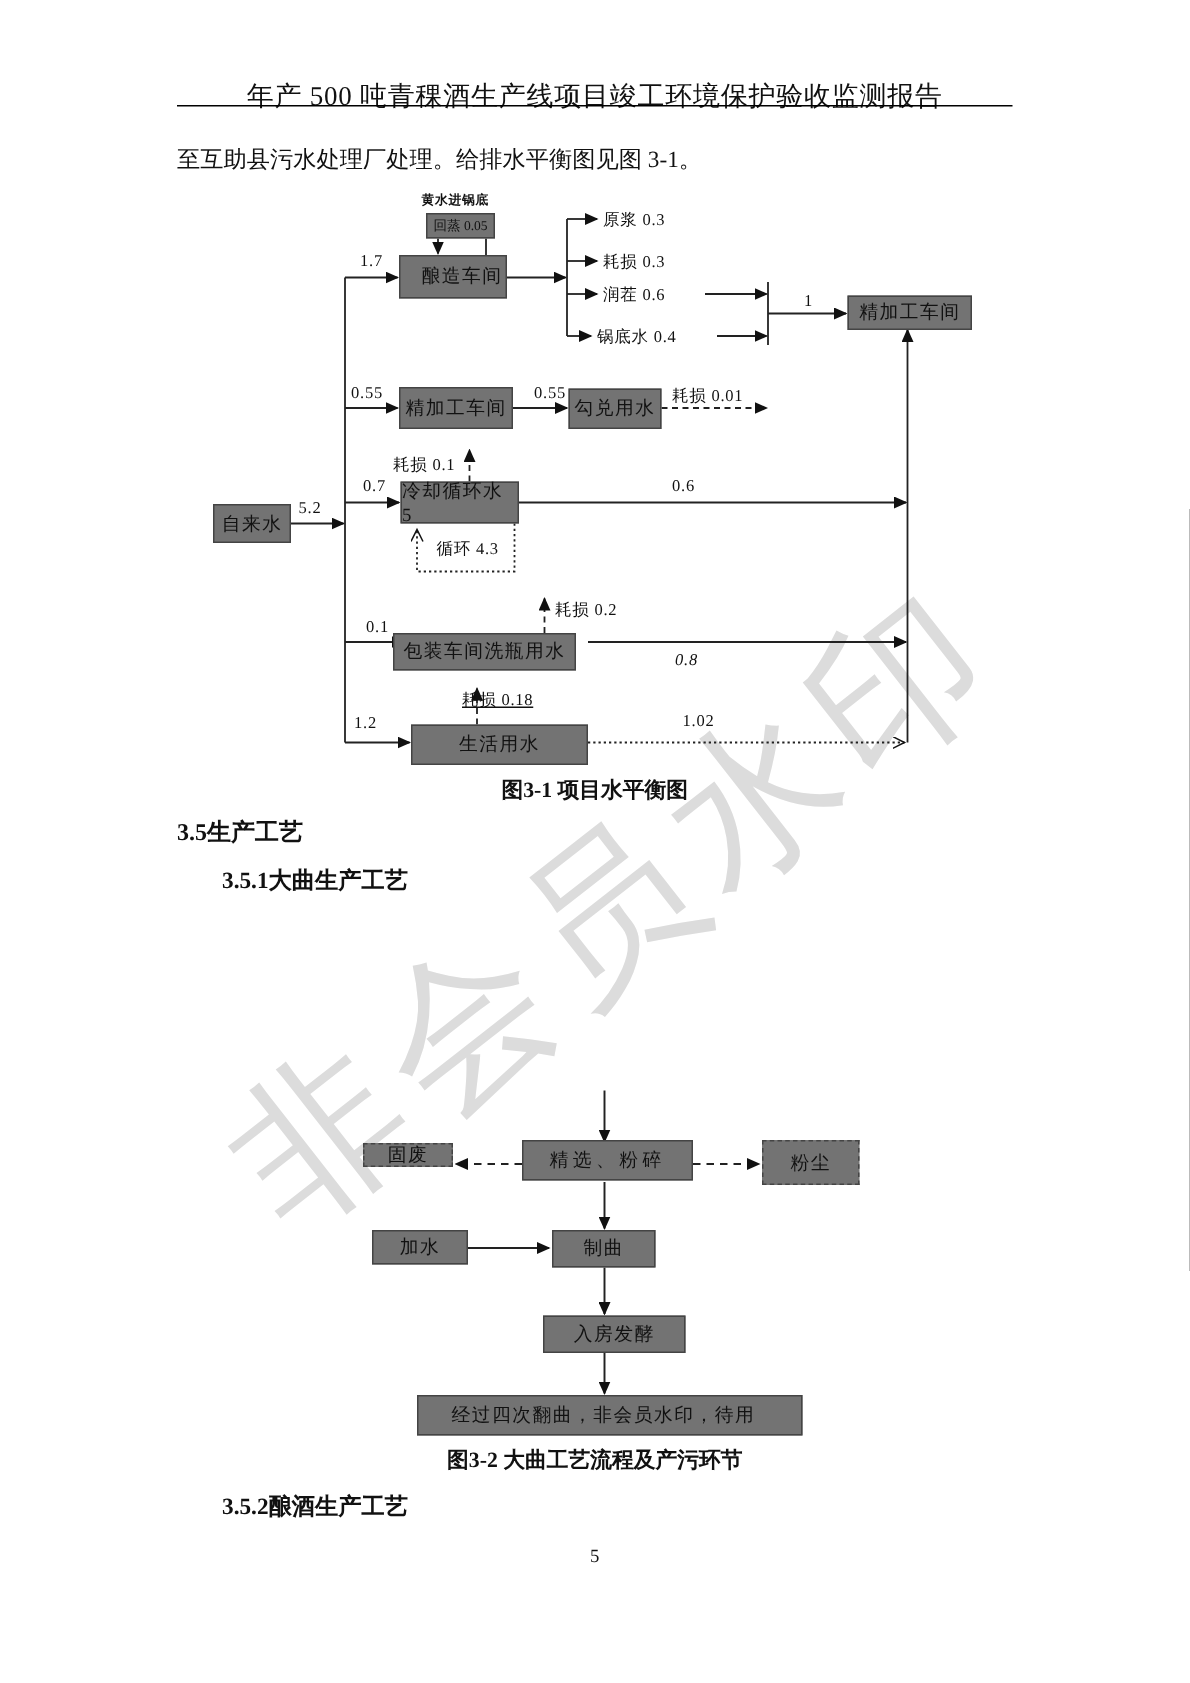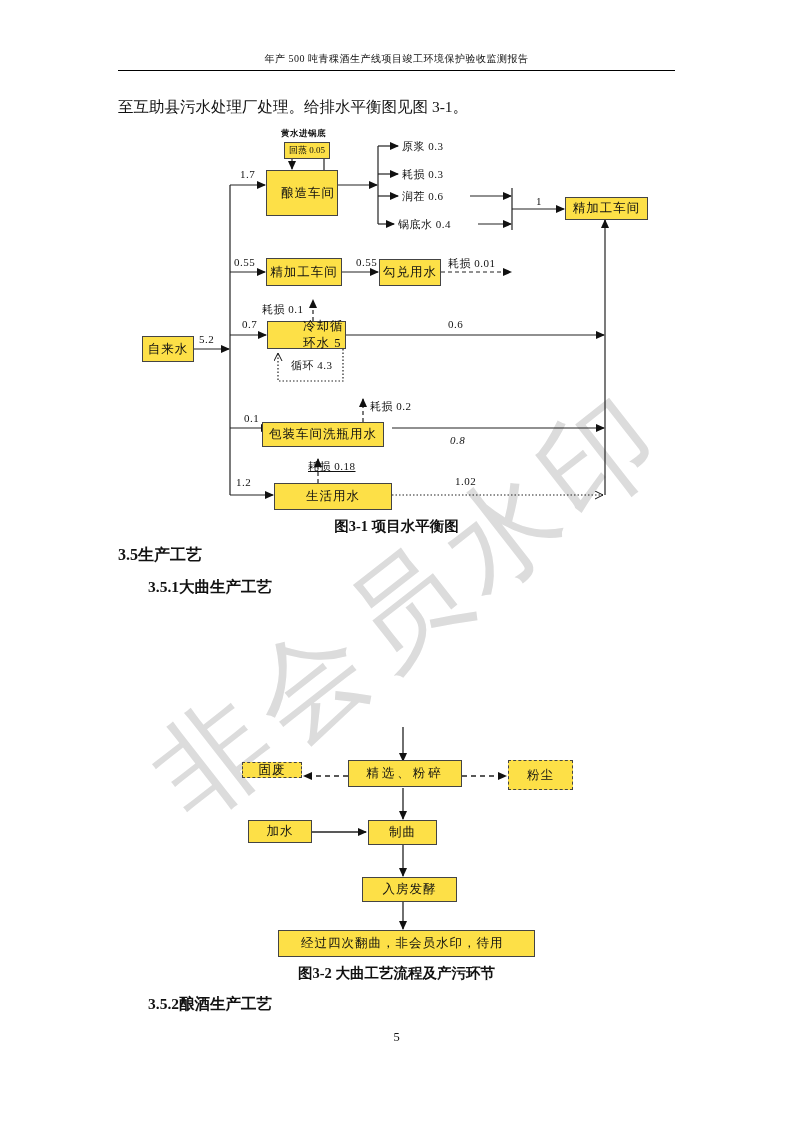--- a/index.html
+++ b/index.html
@@ -5,28 +5,28 @@
   html,body{margin:0;padding:0;background:#888;}
   .page{position:relative;width:793px;height:1122px;background:#ffffff;margin:0 auto;
         font-family:"Liberation Serif",serif;color:#111;overflow:hidden;}
   .abs{position:absolute;}
   .watermark{position:absolute;left:105px;top:530px;z-index:0;font-size:112px;
              color:#dcdcdc;letter-spacing:10px;white-space:nowrap;
              transform:rotate(-38deg);transform-origin:center;
              font-family:"Liberation Sans",sans-serif;}
   svg.connectors{position:absolute;left:0;top:0;z-index:1;}
   .header-title{position:absolute;left:0;right:0;top:52px;text-align:center;
-                font-size:10px;letter-spacing:0.5px;z-index:2;}
+                font-size:18px;letter-spacing:0.5px;z-index:2;}
   .header-rule{position:absolute;left:118px;width:557px;top:70px;height:0;
                border-top:1.6px solid #000;z-index:2;}
   .bodytext{font-size:15.5px;line-height:33px;z-index:2;}
   .h-sec{font-weight:bold;font-size:16px;z-index:2;}
   .caption{position:absolute;left:0;right:0;text-align:center;font-weight:bold;
            font-size:14.5px;z-index:2;}
-  .box{position:absolute;border:1px solid #444;background:#fde047;display:flex;
+  .box{position:absolute;border:1px solid #444;background:#737373;display:flex;
        align-items:center;justify-content:center;font-size:12.5px;z-index:2;
        box-sizing:border-box;letter-spacing:1px;}
   .box.dashed{border-style:dashed;}
   .box.small{font-size:9px;letter-spacing:0;}
   .lbl{position:absolute;font-size:11px;z-index:2;white-space:nowrap;
        background:transparent;letter-spacing:0.5px;}
   .lbl.tiny{font-size:8.5px;font-weight:bold;}
   .pageno{position:absolute;left:0;right:0;top:1030px;text-align:center;
           font-size:12.5px;z-index:2;}
 </style>
@@ -98,26 +98,26 @@
       <line x1="403" y1="902" x2="403" y2="929" marker-end="url(#arr)"></line>
     </g>
   </svg>
 
   <div class="header-title">年产 500 吨青稞酒生产线项目竣工环境保护验收监测报告</div>
   <div class="header-rule"></div>
 
   <div class="abs bodytext" style="left:118px;top:90px;width:560px;">至互助县污水处理厂处理。给排水平衡图见图 3-1。</div>
 
   <div class="box" style="left:142px;top:336px;width:52px;height:26px;">自来水</div>
-  <div class="box" style="left:266px;top:170px;width:72px;height:46px;padding-left:12px;">酿造车间</div>
+  <div class="box" style="left:266px;top:170px;width:72px;height:29px;padding-left:12px;">酿造车间</div>
   <div class="box small" style="left:284px;top:142px;width:46px;height:17px;">回蒸 0.05</div>
   <div class="lbl tiny" style="left:281px;top:128px;">黄水进锅底</div>
   <div class="box" style="left:266px;top:258px;width:76px;height:28px;">精加工车间</div>
   <div class="box" style="left:379px;top:259px;width:62px;height:27px;">勾兑用水</div>
-  <div class="box" style="left:267px;top:321px;width:79px;height:28px;padding-left:35px;">冷却循环水 5</div>
+  <div class="box" style="left:267px;top:321px;width:79px;height:28px;">冷却循环水 5</div>
   <div class="box" style="left:262px;top:422px;width:122px;height:25px;">包装车间洗瓶用水</div>
   <div class="box" style="left:274px;top:483px;width:118px;height:27px;">生活用水</div>
   <div class="box" style="left:565px;top:197px;width:83px;height:23px;">精加工车间</div>
 
   <div class="lbl" style="left:199px;top:333px;">5.2</div>
   <div class="lbl" style="left:240px;top:168px;">1.7</div>
   <div class="lbl" style="left:402px;top:139px;">原浆 0.3</div>
   <div class="lbl" style="left:402px;top:167px;">耗损 0.3</div>
   <div class="lbl" style="left:402px;top:189px;">润茬 0.6</div>
   <div class="lbl" style="left:398px;top:217px;">锅底水 0.4</div>

